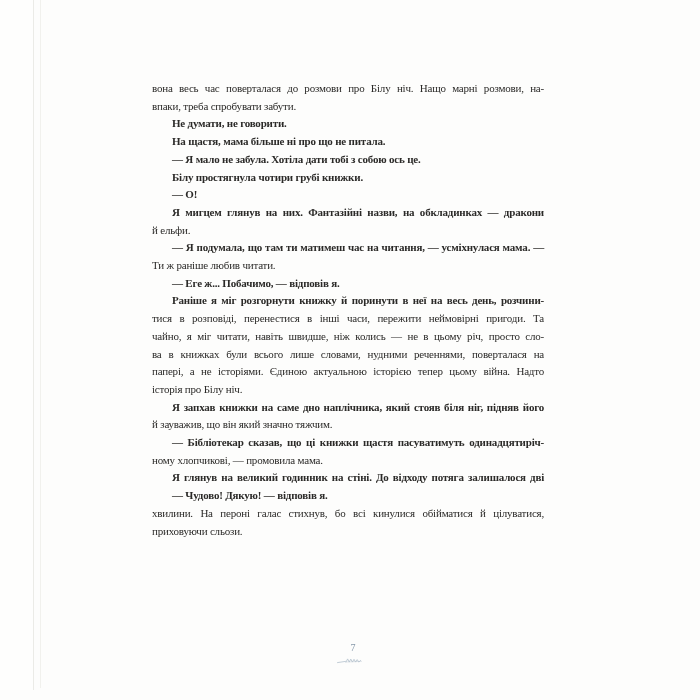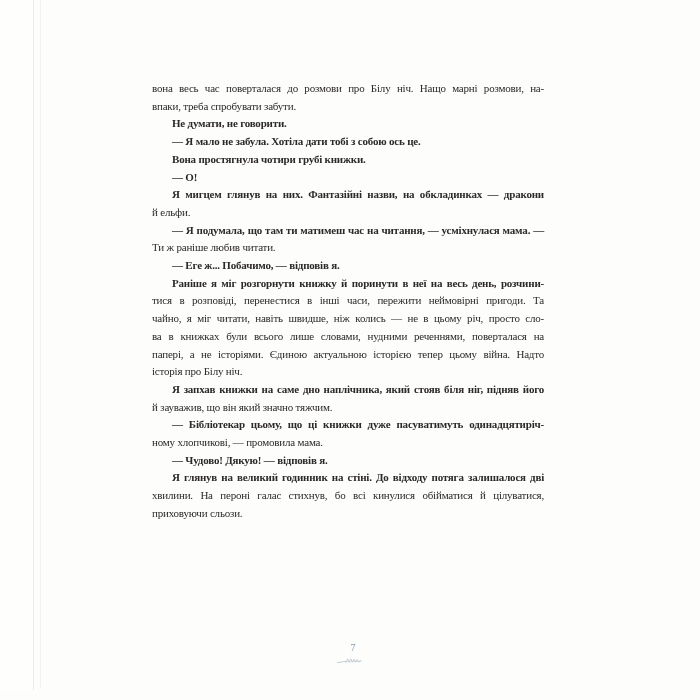--- a/index.html
+++ b/index.html
@@ -84,40 +84,41 @@
 <div class="canvas">
 
   <div class="page-edge">
     <div class="page-edge-inner"></div>
   </div>
 
   <div class="text-block">
       <div class="line">вона весь час поверталася до розмови про Білу ніч. Нащо марні розмови, на-</div>
       <div class="line end">впаки, треба спробувати забути.</div>
       <div class="line indent end">Не думати, не говорити.</div>
+      <div class="line indent end">На щастя, мама більше ні про що не питала.</div>
       <div class="line indent end">— Я мало не забула. Хотіла дати тобі з собою ось це.</div>
-      <div class="line indent end">Вона простягнула чотири грубі книжки.</div>
+      <div class="line indent end">Білу простягнула чотири грубі книжки.</div>
       <div class="line indent end">— О!</div>
       <div class="line indent">Я мигцем глянув на них. Фантазійні назви, на обкладинках — дракони</div>
       <div class="line end">й ельфи.</div>
       <div class="line indent">— Я подумала, що там ти матимеш час на читання, — усміхнулася мама. —</div>
       <div class="line end">Ти ж раніше любив читати.</div>
       <div class="line indent end">— Еге ж... Побачимо, — відповів я.</div>
       <div class="line indent">Раніше я міг розгорнути книжку й поринути в неї на весь день, розчини-</div>
       <div class="line">тися в розповіді, перенестися в інші часи, пережити неймовірні пригоди. Та</div>
       <div class="line">чайно, я міг читати, навіть швидше, ніж колись — не в цьому річ, просто сло-</div>
       <div class="line">ва в книжках були всього лише словами, нудними реченнями, поверталася на</div>
       <div class="line">папері, а не історіями. Єдиною актуальною історією тепер цьому війна. Надто</div>
       <div class="line end">історія про Білу ніч.</div>
       <div class="line indent">Я запхав книжки на саме дно наплічника, який стояв біля ніг, підняв його</div>
       <div class="line end">й зауважив, що він який значно тяжчим.</div>
-      <div class="line indent">— Бібліотекар цьому, що ці книжки дуже пасуватимуть одинадцятиріч-</div>
+      <div class="line indent">— Бібліотекар сказав, що ці книжки щастя пасуватимуть одинадцятиріч-</div>
       <div class="line end">ному хлопчикові, — промовила мама.</div>
+      <div class="line indent">Я глянув на великий годинник на стіні. До відходу потяга залишалося дві</div>
       <div class="line indent end">— Чудово! Дякую! — відповів я.</div>
-      <div class="line indent">Я глянув на великий годинник на стіні. До відходу потяга залишалося дві</div>
       <div class="line">хвилини. На пероні галас стихнув, бо всі кинулися обійматися й цілуватися,</div>
       <div class="line end">приховуючи сльози.</div>
     </div>
 
   <div class="folio">
     <div class="folio-num">7</div>
     <svg class="folio-ornament" width="26" height="10" viewBox="0 0 26 10" aria-hidden="true">
       <g fill="none" stroke-linecap="round">
         <path class="orn-stroke" d="M0.5,7.6 L8.5,6.4" stroke-width="0.8" stroke="#b3c0cc"></path>
         <path class="orn-stroke" d="M9,7.1 L10.6,3.9 L12.2,7.1 L13.8,4.1 L15.4,7.1 L17,4.3 L18.6,7.1 L20.2,4.6 L21.8,7.1 L23.6,5.4" stroke-width="0.8" stroke="#b3c0cc"></path>

